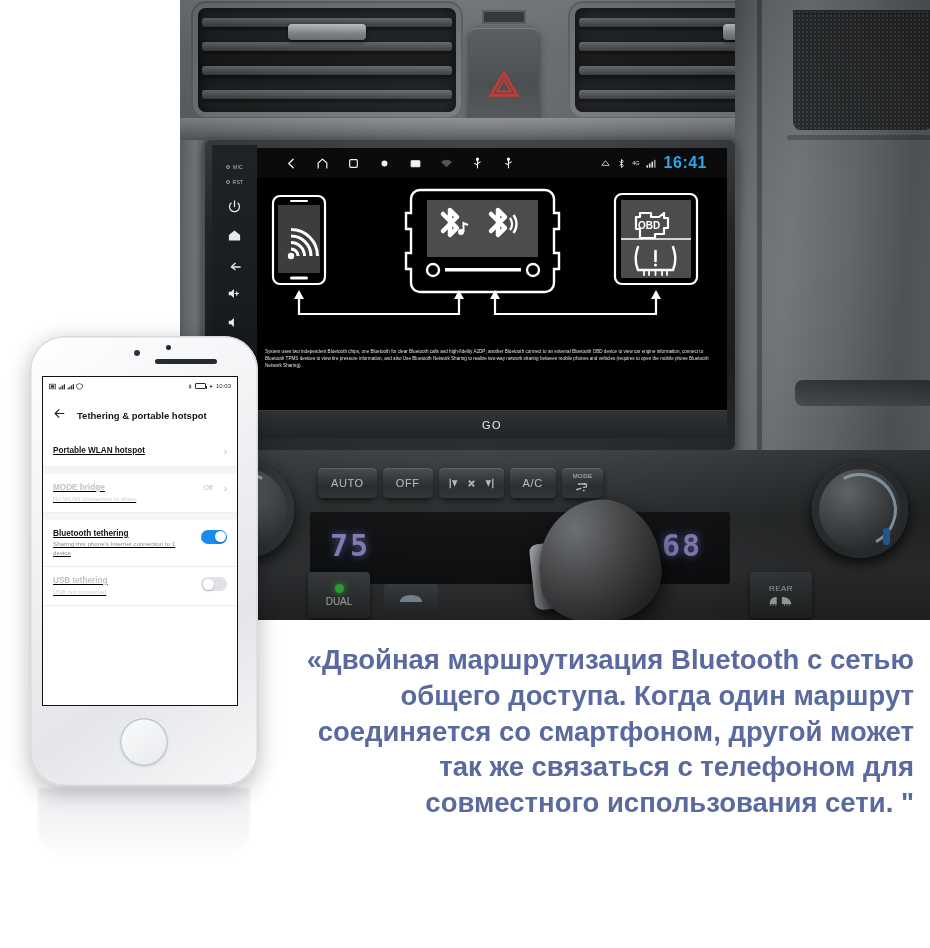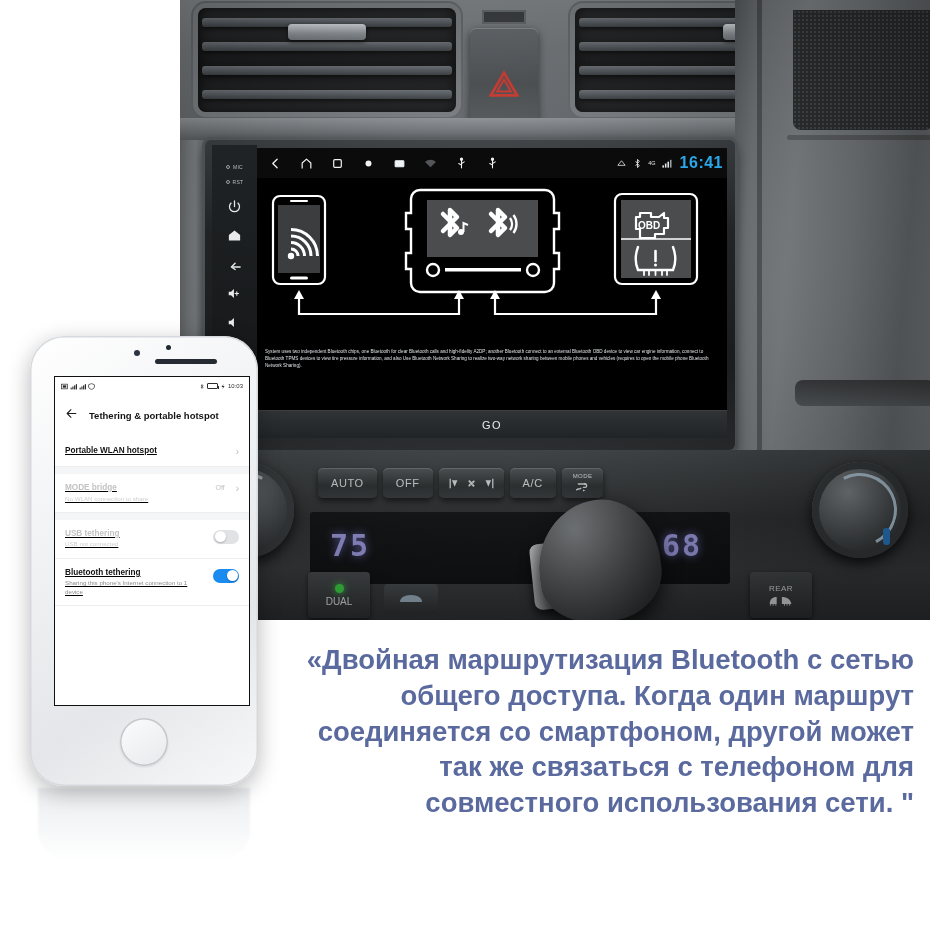--- a/index.html
+++ b/index.html
@@ -73,21 +73,21 @@
   .hu-keys .lbl { font-size:5px; color:#b9bdc1; letter-spacing:.3px; display:flex; align-items:center; gap:3px; margin-top:9px;}
   .hu-keys .lbl .dot { width:4px; height:4px; border-radius:50%; border:1px solid #9aa0a4; }
   .hu-keys .key { margin-top:14px; color:#e8eaec; display:flex; align-items:center; justify-content:center; }
   .hu-keys .key svg { width:15px; height:15px; }
 
   
   .screen {
     position:absolute; left:77px; top:148px; width:470px; height:290px;
     background:#000; overflow:hidden; z-index:3;
   }
-  .status-bar { position:relative; height:30px; background:#0b0b0c; display:flex; align-items:center; padding:0 4px; }
+  .status-bar { position:relative; height:30px; background:#0b0b0c; display:flex; align-items:center; padding:0 20px; }
   .nav-icons { display:flex; align-items:center; gap:18px; margin-left:8px; }
   .nav-icons .ni { color:#f0f2f4; display:flex; align-items:center; }
   .nav-icons .ni svg { width:13px; height:13px; }
   .nav-icons .ni.dim { opacity:.55 }
   .status-right { margin-left:auto; display:flex; align-items:center; gap:5px; }
   .status-right .si { color:#dfe2e5; display:flex; }
   .status-right .si svg { width:11px; height:11px; }
   .clock { color:#2aa7e8; font-size:16px; font-weight:700; letter-spacing:.5px; margin-left:3px; }
 
   .diagram { position:relative; height:168px;text-align:right; }
@@ -177,21 +177,21 @@
     background: linear-gradient(145deg,#ffffff 0%, #f2f3f5 35%, #e4e6e9 70%, #f7f8f9 100%);
     box-shadow: 0 6px 22px rgba(0,0,0,.28), inset 0 0 0 1.5px #d6d9dd;
     z-index:20;
   }
   .phone .cam { position:absolute; left:104px; top:14px; width:6px; height:6px; border-radius:50%;
     background:#2b3442; }
   .phone .cam2 { position:absolute; left:136px; top:9px; width:5px; height:5px; border-radius:50%;
     background:#1f2733; }
   .phone .spk { position:absolute; left:125px; top:23px; width:62px; height:5px; border-radius:3px; background:#262b33; }
   .phone .pscreen {
-    position:absolute; left:24px; top:40px; width:196px; height:330px;
+    position:absolute; left:12px; top:40px; width:196px; height:330px;
     background:#fff; border:1.5px solid #111; overflow:hidden;
   }
   .phone .home { position:absolute; left:90px; top:382px; width:48px; height:48px; border-radius:50%;
     background: linear-gradient(145deg,#fbfcfd,#e7e9ec);
     box-shadow: inset 0 0 0 1.5px #c4c8cd, 0 1px 2px rgba(0,0,0,.12); }
   .phone-reflect { position:absolute; left:38px; top:788px; width:212px; height:72px; z-index:19;
     background: linear-gradient(180deg, rgba(228,231,235,.75), rgba(255,255,255,0));
     border-radius:0 0 30px 30px; filter:blur(1px); }
 
   .pstatus { height:18px; display:flex; align-items:center; padding:0 6px; font-size:6px; color:#2b2b2b; }
@@ -627,40 +627,40 @@
           <div class="txt">
             <div class="t1">MODE bridge</div>
             <div class="t2">No WLAN connection to share</div>
           </div>
           <span class="offlab">Off</span>
           <span class="chev">›</span>
         </div>
 
         <div class="grp-gap"></div>
 
+        <div class="prow">
+          <div class="txt">
+            <div class="t1">Bluetooth tethering</div>
+            <div class="t2">Sharing this phone's Internet connection to 1 device</div>
+          </div>
+          <span class="toggle on">
+              <span class="kn"></span>
+            </span>
+        </div>
+
         <div class="prow disabled">
           <div class="txt">
             <div class="t1">USB tethering</div>
             <div class="t2">USB not connected</div>
           </div>
           <span class="toggle off">
               <span class="kn"></span>
             </span>
         </div>
 
-        <div class="prow">
-          <div class="txt">
-            <div class="t1">Bluetooth tethering</div>
-            <div class="t2">Sharing this phone's Internet connection to 1 device</div>
-          </div>
-          <span class="toggle on">
-              <span class="kn"></span>
-            </span>
-        </div>
-
       </div>
     </div>
 
     <div class="home"></div>
   </div>
 
   <div class="caption">«Двойная маршрутизация Bluetooth с сетью общего доступа. Когда один маршрут соединяется со смартфоном, другой может так же связаться с телефоном для совместного использования сети. "</div>
 
 </div>
 

